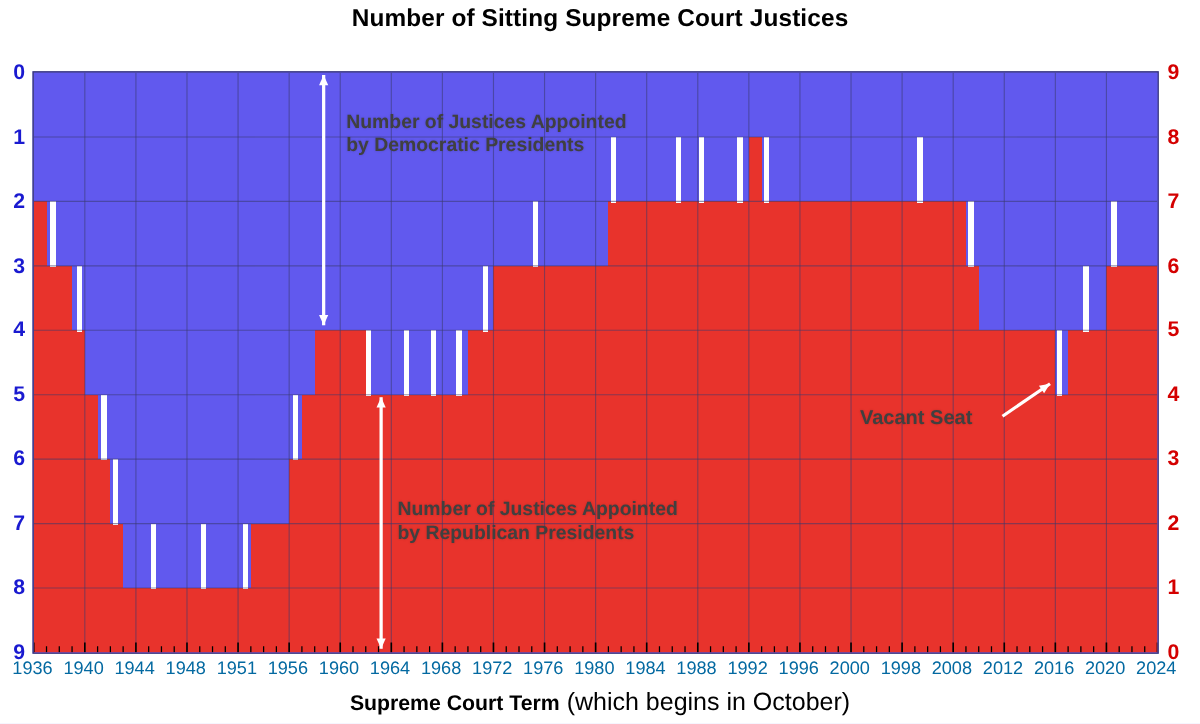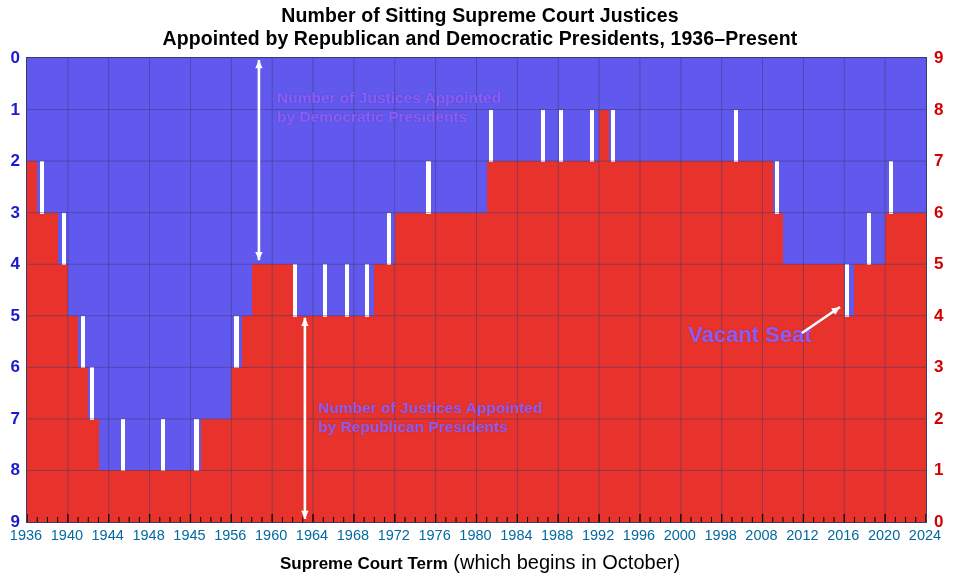--- a/index.html
+++ b/index.html
@@ -59,50 +59,49 @@
     position: absolute;
     font-size: 14.5px;
     color: #0369a1;
     text-align: center;
     width: 46px;
     top: 527px;
   }
   
   .annot {
     position: absolute;
-    color: #8b5cf6;
+    color: #404040;
     font-weight: bold;
     font-size: 15.5px;
     line-height: 19px;
     white-space: nowrap;
     text-shadow: 0 0 2px rgba(0,0,0,0.18);
   }
   #annot-dem  { left: 277px; top: 88px; }
   #annot-rep  { left: 318px; top: 398px; }
-  #annot-vac  { left: 688px; top: 325px; font-size: 22px; }
+  #annot-vac  { left: 688px; top: 325px; font-size: 16px; }
   
   #xaxis-title {
     position: absolute;
     left: 0; top: 551px;
     width: 960px;
     text-align: center;
     font-size: 17px;
     color: #000000;
   }
   #xaxis-title .strong { font-weight: bold; }
   #xaxis-title .light  { font-weight: normal; font-size: 20px; }
 </style>
 </head>
 <body>
 
 <div id="root">
 
   <div class="title-block">
     <div class="title-line">Number of  Sitting Supreme Court Justices</div>
-    <div class="title-line">Appointed by Republican and Democratic Presidents, 1936–Present</div>
   </div>
 
   <div id="plot-frame">
     <svg id="plot-svg" width="899" height="464" viewBox="0 0 899 464">
       <g id="series-layer">
           <rect x="0.00" y="0.00" width="899.00" height="464.00" fill="#6159ee" shape-rendering="crispEdges"></rect>
           <rect x="0.00" y="103.11" width="10.22" height="360.89" fill="#e8332c" shape-rendering="crispEdges"></rect>
           <rect x="10.22" y="154.67" width="10.22" height="309.33" fill="#e8332c" shape-rendering="crispEdges"></rect>
           <rect x="20.43" y="154.67" width="10.22" height="309.33" fill="#e8332c" shape-rendering="crispEdges"></rect>
           <rect x="30.65" y="206.22" width="10.22" height="257.78" fill="#e8332c" shape-rendering="crispEdges"></rect>
@@ -362,21 +361,21 @@
       <div class="axis-lbl right" style="left: 934px; top: 152.1px;">7</div>
       <div class="axis-lbl right" style="left: 934px; top: 100.6px;">8</div>
       <div class="axis-lbl right" style="left: 934px; top: 49px;">9</div>
     </div>
 
   <div id="x-axis">
       <div class="xtick-lbl" style="left: 3px;">1936</div>
       <div class="xtick-lbl" style="left: 43.9px;">1940</div>
       <div class="xtick-lbl" style="left: 84.7px;">1944</div>
       <div class="xtick-lbl" style="left: 125.6px;">1948</div>
-      <div class="xtick-lbl" style="left: 166.5px;">1945</div>
+      <div class="xtick-lbl" style="left: 166.5px;">1951</div>
       <div class="xtick-lbl" style="left: 207.3px;">1956</div>
       <div class="xtick-lbl" style="left: 248.2px;">1960</div>
       <div class="xtick-lbl" style="left: 289px;">1964</div>
       <div class="xtick-lbl" style="left: 329.9px;">1968</div>
       <div class="xtick-lbl" style="left: 370.8px;">1972</div>
       <div class="xtick-lbl" style="left: 411.6px;">1976</div>
       <div class="xtick-lbl" style="left: 452.5px;">1980</div>
       <div class="xtick-lbl" style="left: 493.4px;">1984</div>
       <div class="xtick-lbl" style="left: 534.2px;">1988</div>
       <div class="xtick-lbl" style="left: 575.1px;">1992</div>

